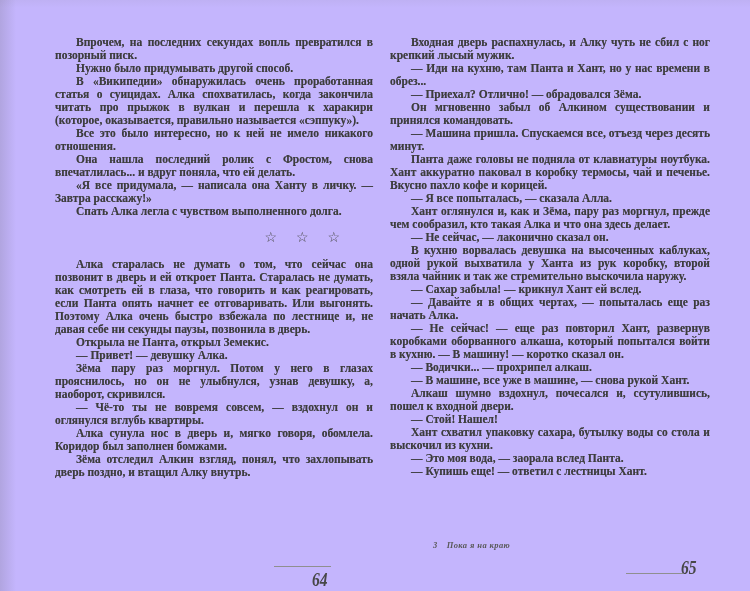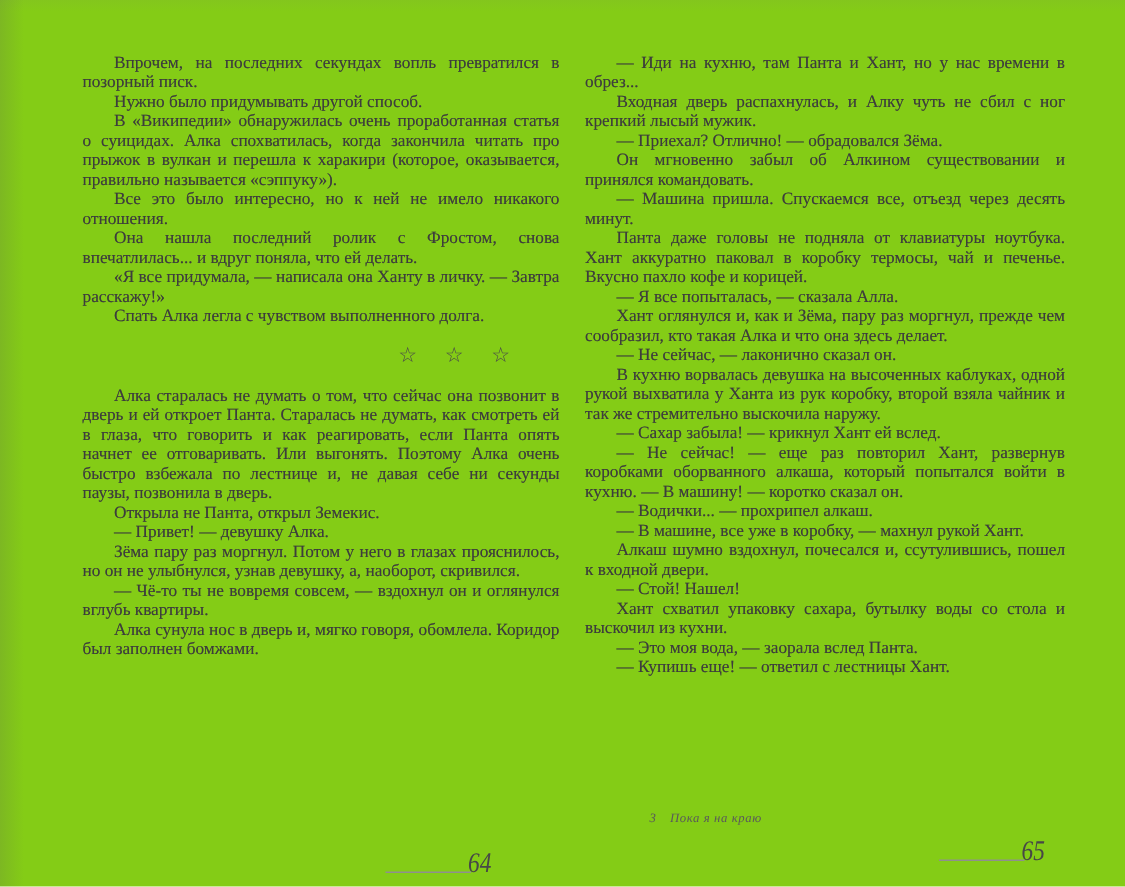--- a/index.html
+++ b/index.html
@@ -10,21 +10,22 @@
   body {
     width: 750px;
     height: 591px;
     position: relative;
     overflow: hidden;
     font-family: "Liberation Serif", serif;
   }
   .spread {
     position: absolute;
     inset: 0;
-    background: #84cc16;
+    background: #c4b5fd;
+    font-weight: bold;
   }
   .edge-shadow-left {
     position: absolute;
     left: 0; top: 0; bottom: 0;
     width: 16px;
     background: linear-gradient(90deg, rgba(90,90,90,0.18), rgba(90,90,90,0.0));
     pointer-events: none;
   }
   .edge-shadow-top {
     position: absolute;
@@ -57,21 +58,21 @@
     font-size: 14px;
     letter-spacing: 7px;
     color: #4a4a4a;
     font-family: "DejaVu Sans", sans-serif;
   }
   .footer {
     position: absolute;
     display: flex;
     align-items: flex-end;
   }
-  .footer-left-page  { left: 55px;  top: 566px; width: 318px; justify-content: flex-end; padding-right: 42px; box-sizing: border-box; }
+  .footer-left-page  { left: 55px;  top: 566px; width: 318px; justify-content: flex-end; padding-right: 42px; box-sizing: border-box; flex-direction: column; }
   .footer-right-page { left: 390px; top: 558px; width: 320px; justify-content: flex-end; padding-right: 10px; box-sizing: border-box; }
   .page-rule {
     display: inline-block;
     width: 57px;
     height: 0;
     border-bottom: 1px solid #8f8f8f;
     margin-bottom: 3px;
   }
   .page-number {
     font-family: "Liberation Serif", serif;
@@ -109,37 +110,39 @@
       <p class="para">Она нашла последний ролик с Фростом, снова впечатлилась... и вдруг поняла, что ей делать.</p>
       <p class="para">«Я все придумала, — написала она Ханту в личку. — Завтра расскажу!»</p>
       <p class="para">Спать Алка легла с чувством выполненного долга.</p>
       <div class="separator">☆ ☆ ☆</div>
       <p class="para">Алка старалась не думать о том, что сейчас она позвонит в дверь и ей откроет Панта. Старалась не думать, как смотреть ей в глаза, что говорить и как реагировать, если Панта опять начнет ее отговаривать. Или выгонять. Поэтому Алка очень быстро взбежала по лестнице и, не давая себе ни секунды паузы, позвонила в дверь.</p>
       <p class="para">Открыла не Панта, открыл Земекис.</p>
       <p class="para">— Привет! — девушку Алка.</p>
       <p class="para">Зёма пару раз моргнул. Потом у него в глазах прояснилось, но он не улыбнулся, узнав девушку, а, наоборот, скривился.</p>
       <p class="para">— Чё-то ты не вовремя совсем, — вздохнул он и оглянулся вглубь квартиры.</p>
       <p class="para">Алка сунула нос в дверь и, мягко говоря, обомлела. Коридор был заполнен бомжами.</p>
+      <p class="para">Зёма отследил Алкин взгляд, понял, что захлопывать дверь поздно, и втащил Алку внутрь.</p>
     </div>
 
   <div class="page page-right">
+      <p class="para">Входная дверь распахнулась, и Алку чуть не сбил с ног крепкий лысый мужик.</p>
       <p class="para">— Иди на кухню, там Панта и Хант, но у нас времени в обрез...</p>
-      <p class="para">Входная дверь распахнулась, и Алку чуть не сбил с ног крепкий лысый мужик.</p>
       <p class="para">— Приехал? Отлично! — обрадовался Зёма.</p>
       <p class="para">Он мгновенно забыл об Алкином существовании и принялся командовать.</p>
       <p class="para">— Машина пришла. Спускаемся все, отъезд через десять минут.</p>
       <p class="para">Панта даже головы не подняла от клавиатуры ноутбука. Хант аккуратно паковал в коробку термосы, чай и печенье. Вкусно пахло кофе и корицей.</p>
       <p class="para">— Я все попыталась, — сказала Алла.</p>
       <p class="para">Хант оглянулся и, как и Зёма, пару раз моргнул, прежде чем сообразил, кто такая Алка и что она здесь делает.</p>
       <p class="para">— Не сейчас, — лаконично сказал он.</p>
       <p class="para">В кухню ворвалась девушка на высоченных каблуках, одной рукой выхватила у Ханта из рук коробку, второй взяла чайник и так же стремительно выскочила наружу.</p>
       <p class="para">— Сахар забыла! — крикнул Хант ей вслед.</p>
+      <p class="para">— Давайте я в общих чертах, — попыталась еще раз начать Алка.</p>
       <p class="para">— Не сейчас! — еще раз повторил Хант, развернув коробками оборванного алкаша, который попытался войти в кухню. — В машину! — коротко сказал он.</p>
       <p class="para">— Водички... — прохрипел алкаш.</p>
-      <p class="para">— В машине, все уже в коробку, — махнул рукой Хант.</p>
+      <p class="para">— В машине, все уже в машине, — снова рукой Хант.</p>
       <p class="para">Алкаш шумно вздохнул, почесался и, ссутулившись, пошел к входной двери.</p>
       <p class="para">— Стой! Нашел!</p>
       <p class="para">Хант схватил упаковку сахара, бутылку воды со стола и выскочил из кухни.</p>
       <p class="para">— Это моя вода, — заорала вслед Панта.</p>
       <p class="para">— Купишь еще! — ответил с лестницы Хант.</p>
     </div>
 
   <div class="footer footer-left-page">
     <span class="page-rule"></span>
     <span class="page-number">64</span>

